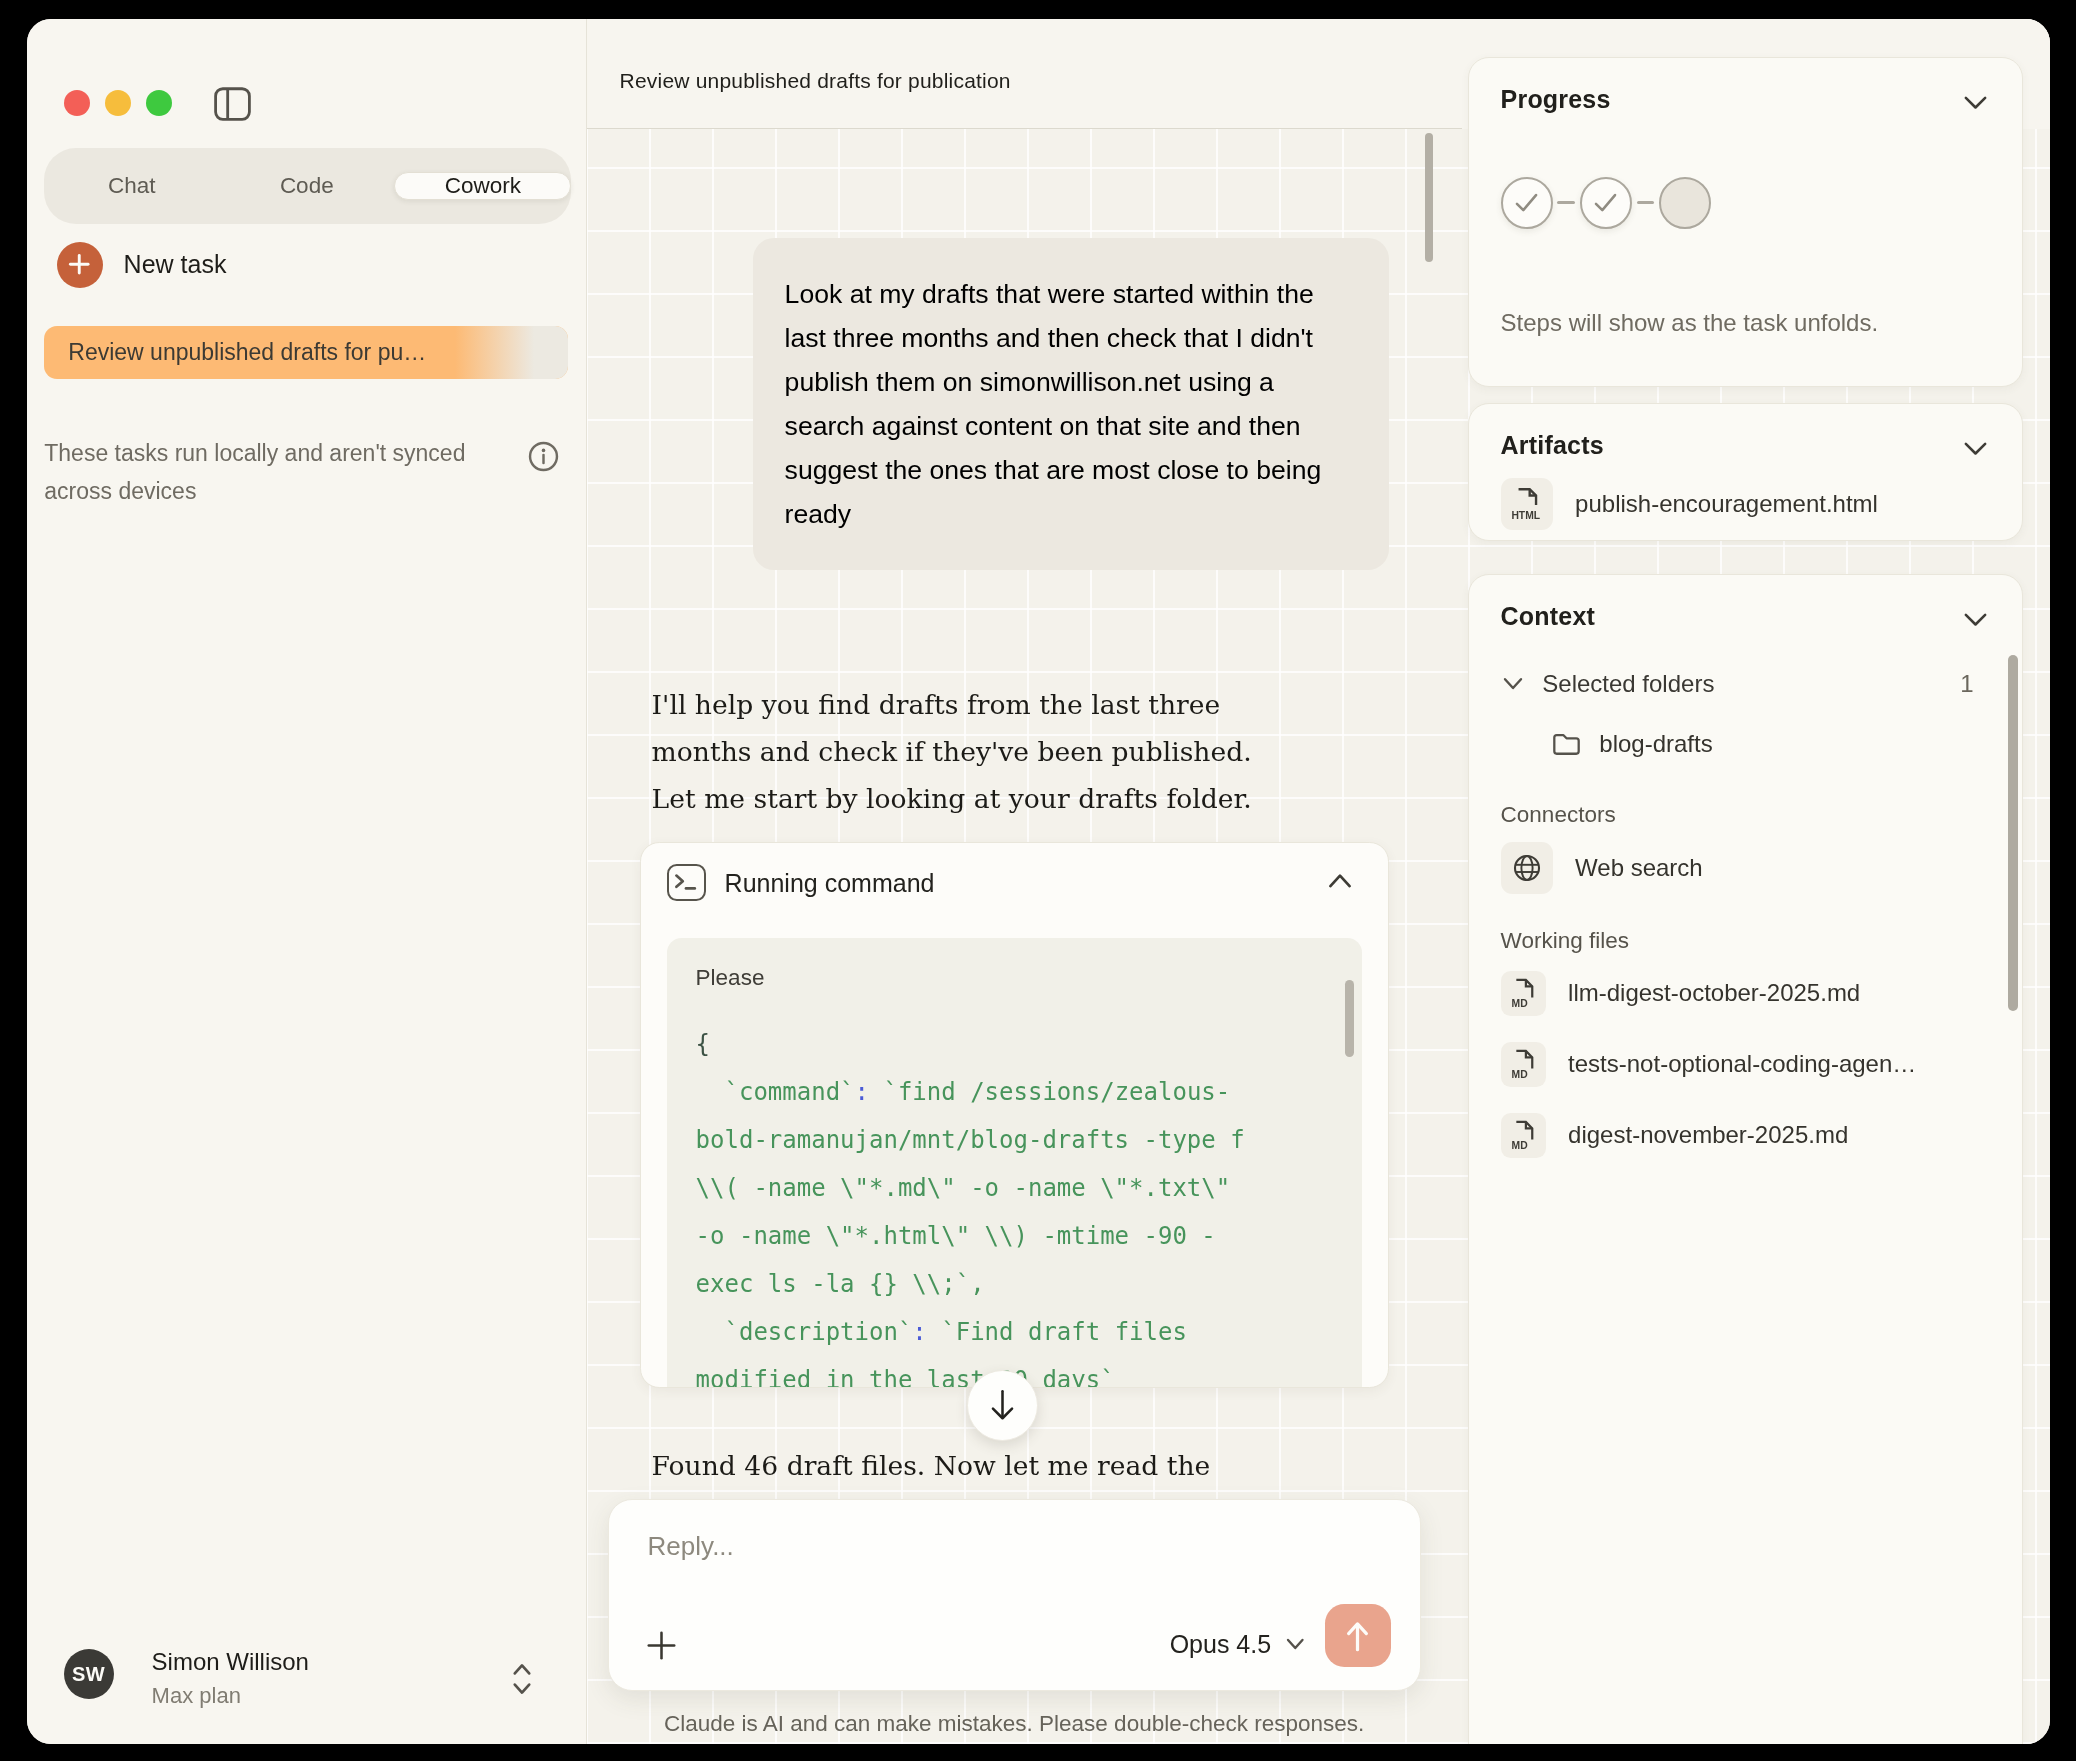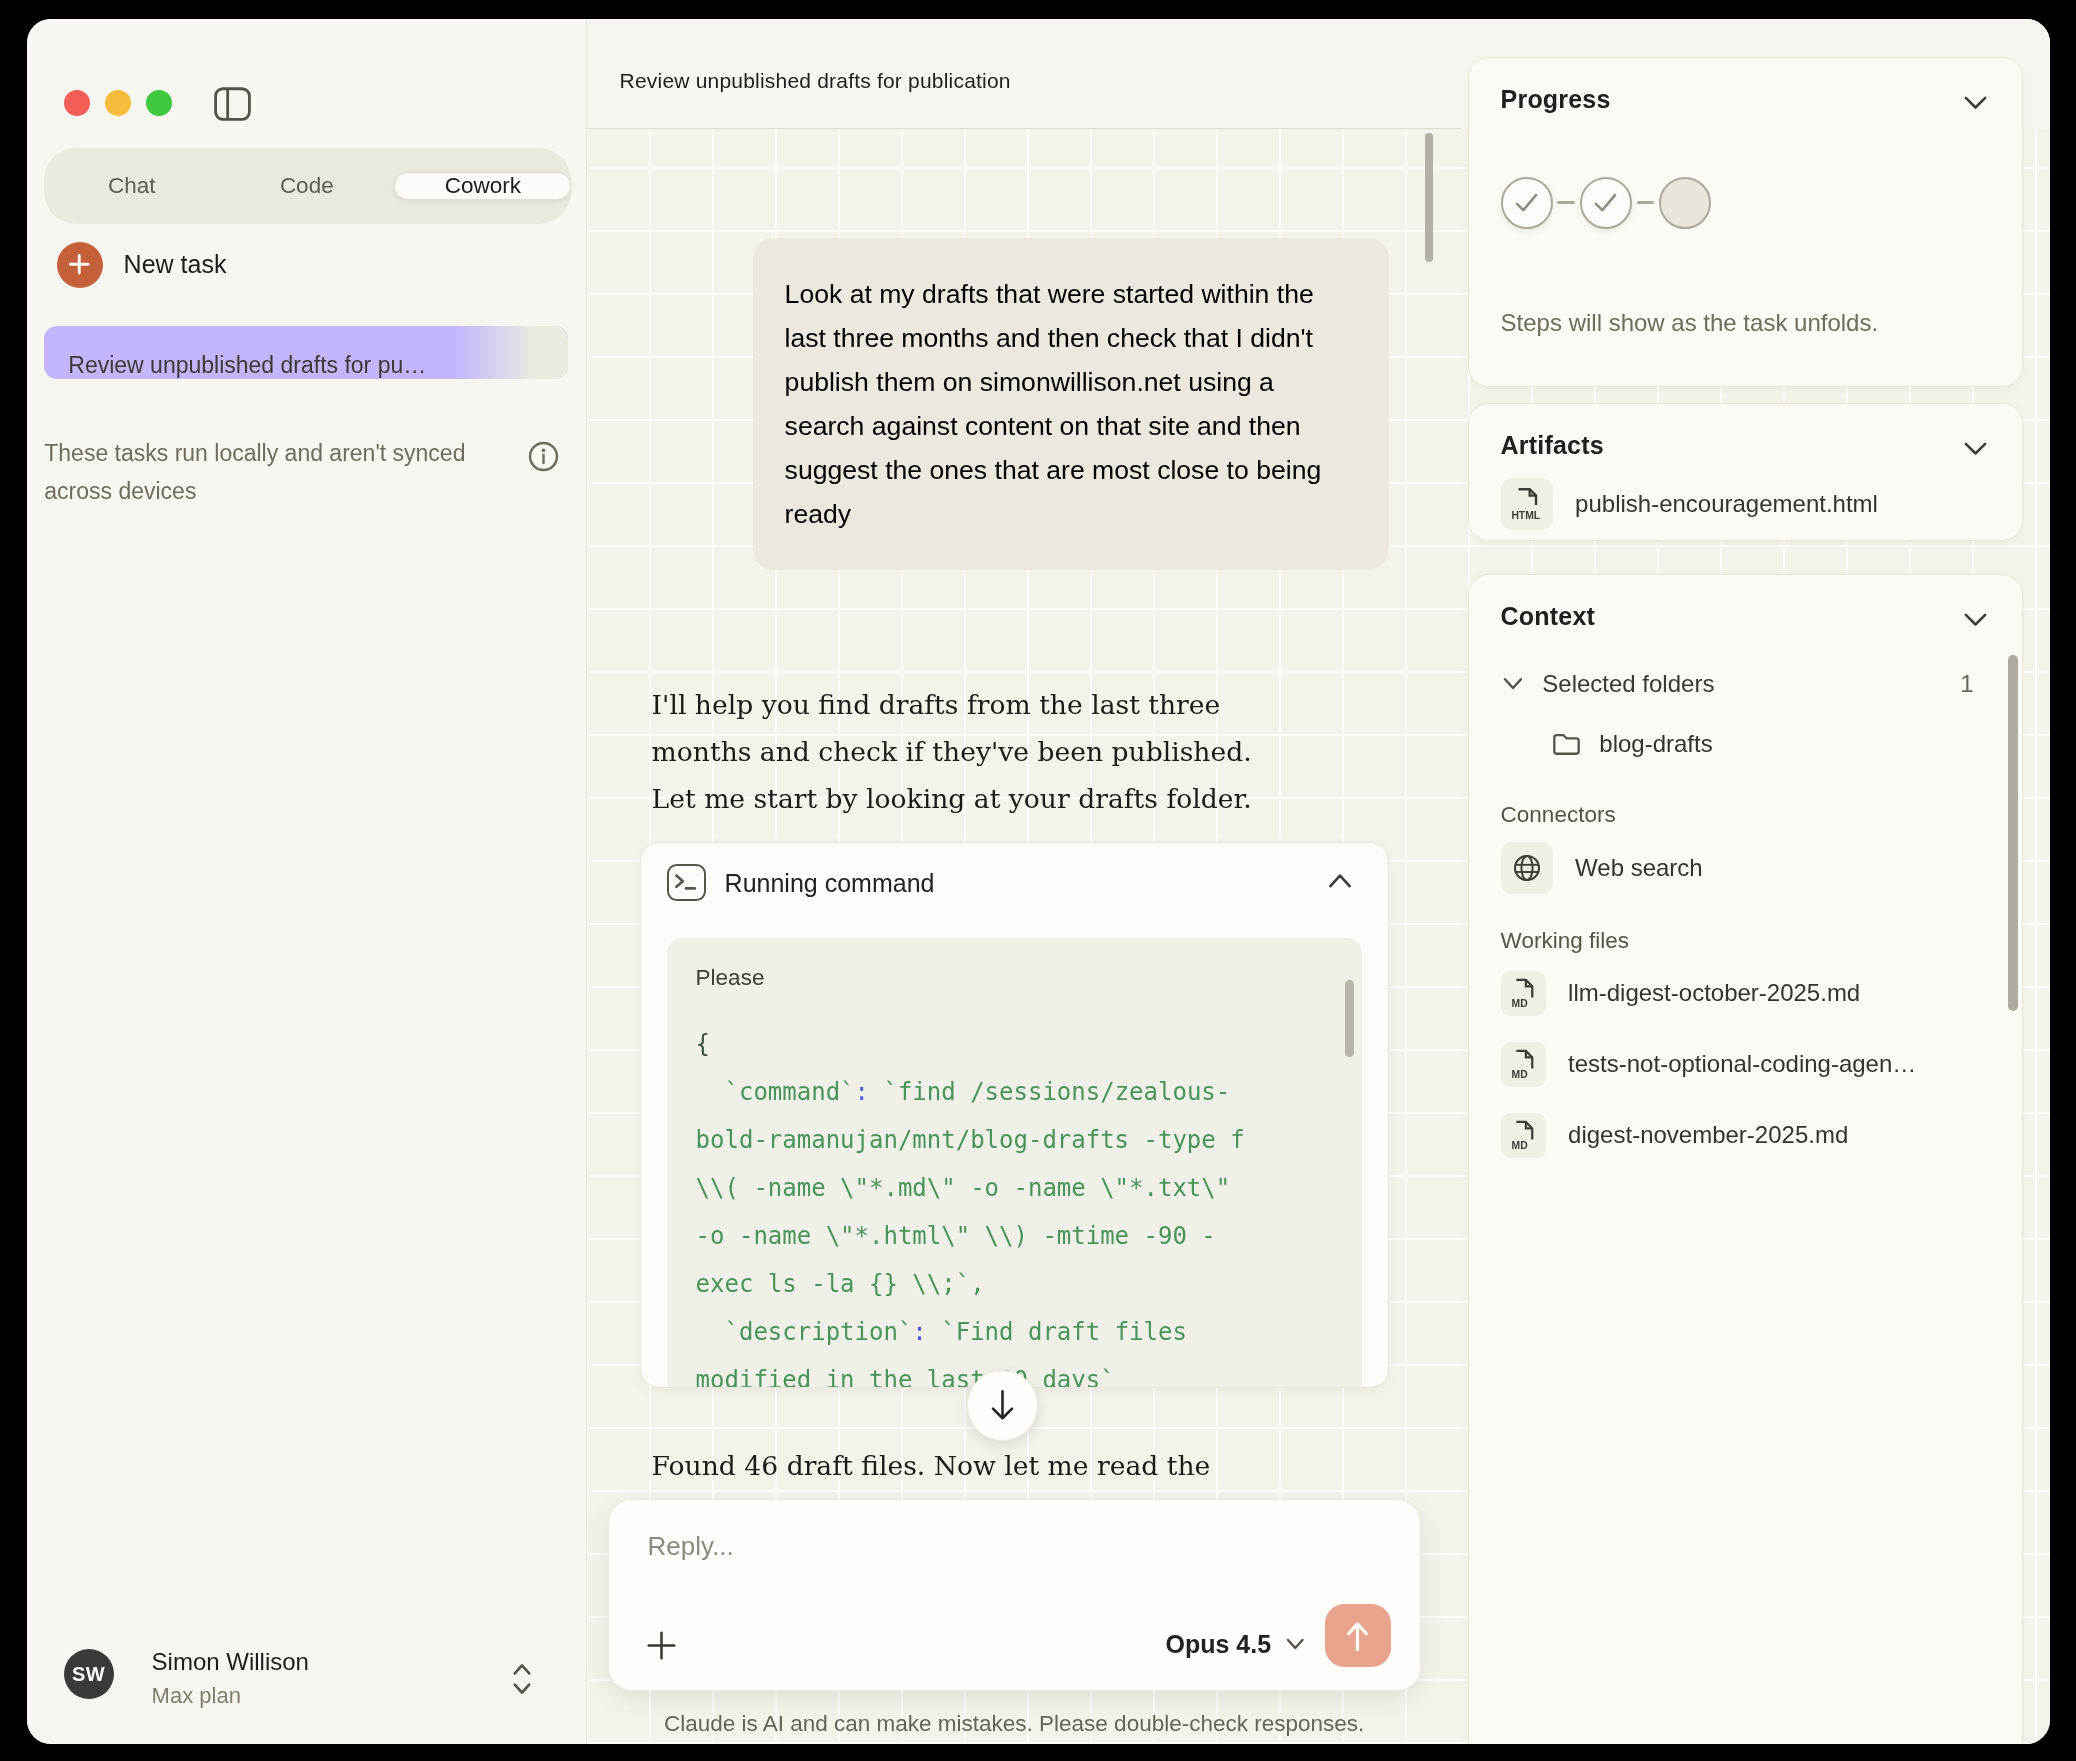--- a/index.html
+++ b/index.html
@@ -46,22 +46,22 @@
     background:#FCFBF8;color:#1D1C18;border:1.6px solid #E3DFD4;
     box-shadow:0 1.6px 4.8px rgba(70,65,50,.10);
   }
   .new-task{position:absolute;left:30px;top:223px;display:flex;align-items:center;gap:21px;}
   .new-task .plus-circle{
     width:46px;height:46px;border-radius:50%;background:#C5613A;display:flex;
     align-items:center;justify-content:center;
   }
   .new-task .label{font-size:25px;color:#1E1D19;}
   .task-item{
-    position:absolute;left:17.7px;top:307px;width:524px;height:53px;background:#c4b5fd;
-    border-radius:13px;display:flex;align-items:flex-end;overflow:hidden;
+    position:absolute;left:17.7px;top:307px;width:524px;height:53px;background:#fdba74;
+    border-radius:13px;display:flex;align-items:center;overflow:hidden;
   }
   .task-item .txt{font-size:23px;color:#3C3A34;padding-left:24px;white-space:nowrap;}
   .task-item .fade{
     position:absolute;right:0;top:0;bottom:0;width:113px;
     background:linear-gradient(to right, rgba(236,233,225,0), #ECE9E1 70%);
   }
   .sync-note{
     position:absolute;left:17.7px;top:415px;width:451px;
     font-size:23px;line-height:38px;color:#6F6B62;
   }
@@ -123,21 +123,21 @@
     box-shadow:0 4.8px 13px rgba(70,65,50,.14);display:flex;align-items:center;justify-content:center;
   }
   .reply-card{
     position:absolute;left:581px;top:1480px;width:813px;height:192px;
     background:#FEFEFC;border:1.6px solid #ECE9DF;border-radius:24px;box-sizing:border-box;
     box-shadow:0 8px 24px rgba(70,65,50,.10);
   }
   .reply-placeholder{position:absolute;left:39px;top:31px;font-size:26px;color:#8D897E;}
   .attach-btn{position:absolute;left:35px;bottom:27px;width:35px;height:35px;}
   .model-select{
-    position:absolute;right:113px;bottom:31px;display:flex;align-items:center;gap:13px;font-weight:bold;
+    position:absolute;right:113px;bottom:31px;display:flex;align-items:center;gap:13px;
   }
   .model-select .lbl{font-size:25px;color:#23221E;}
   .send-btn{
     position:absolute;right:29px;bottom:22.5px;width:66px;height:63px;border-radius:19.3px;
     background:#E9A48D;display:flex;align-items:center;justify-content:center;
   }
   .disclaimer{
     position:absolute;left:581px;top:1692px;width:813px;text-align:center;
     font-size:22.5px;color:#66635A;
   }

